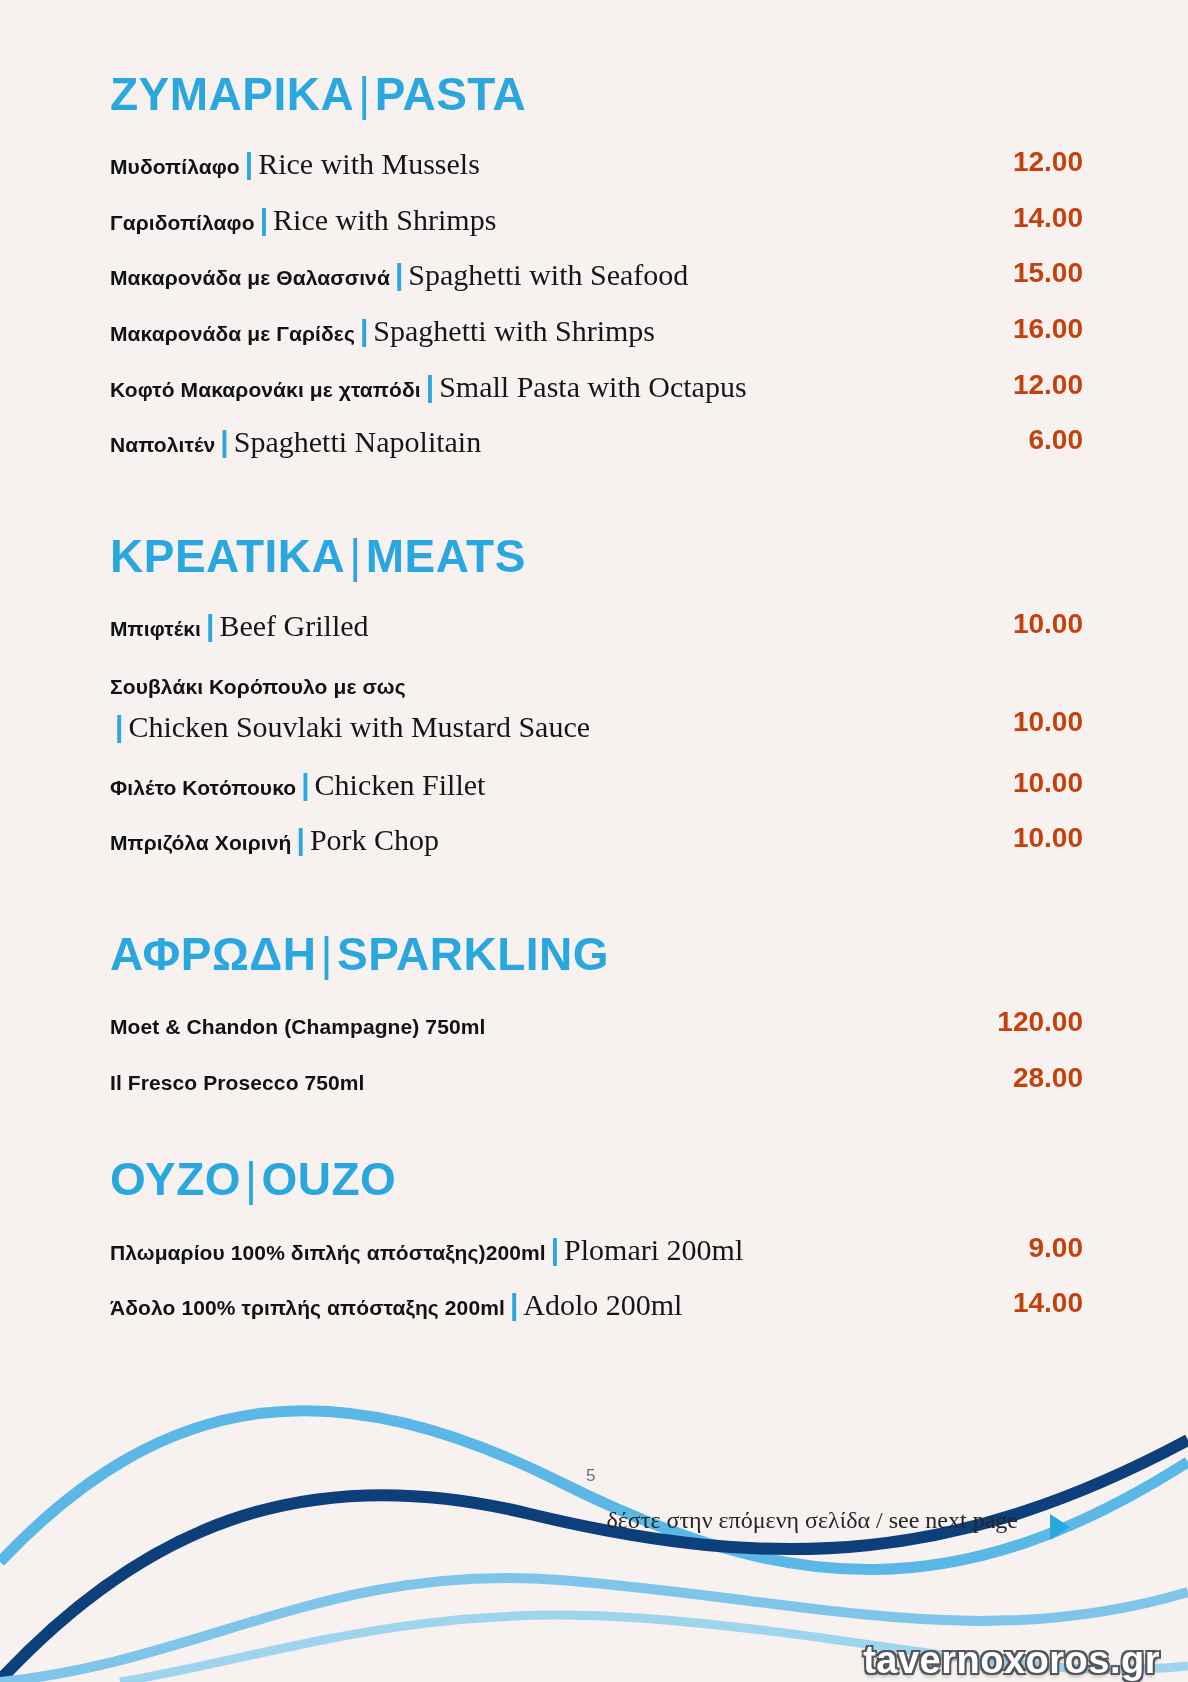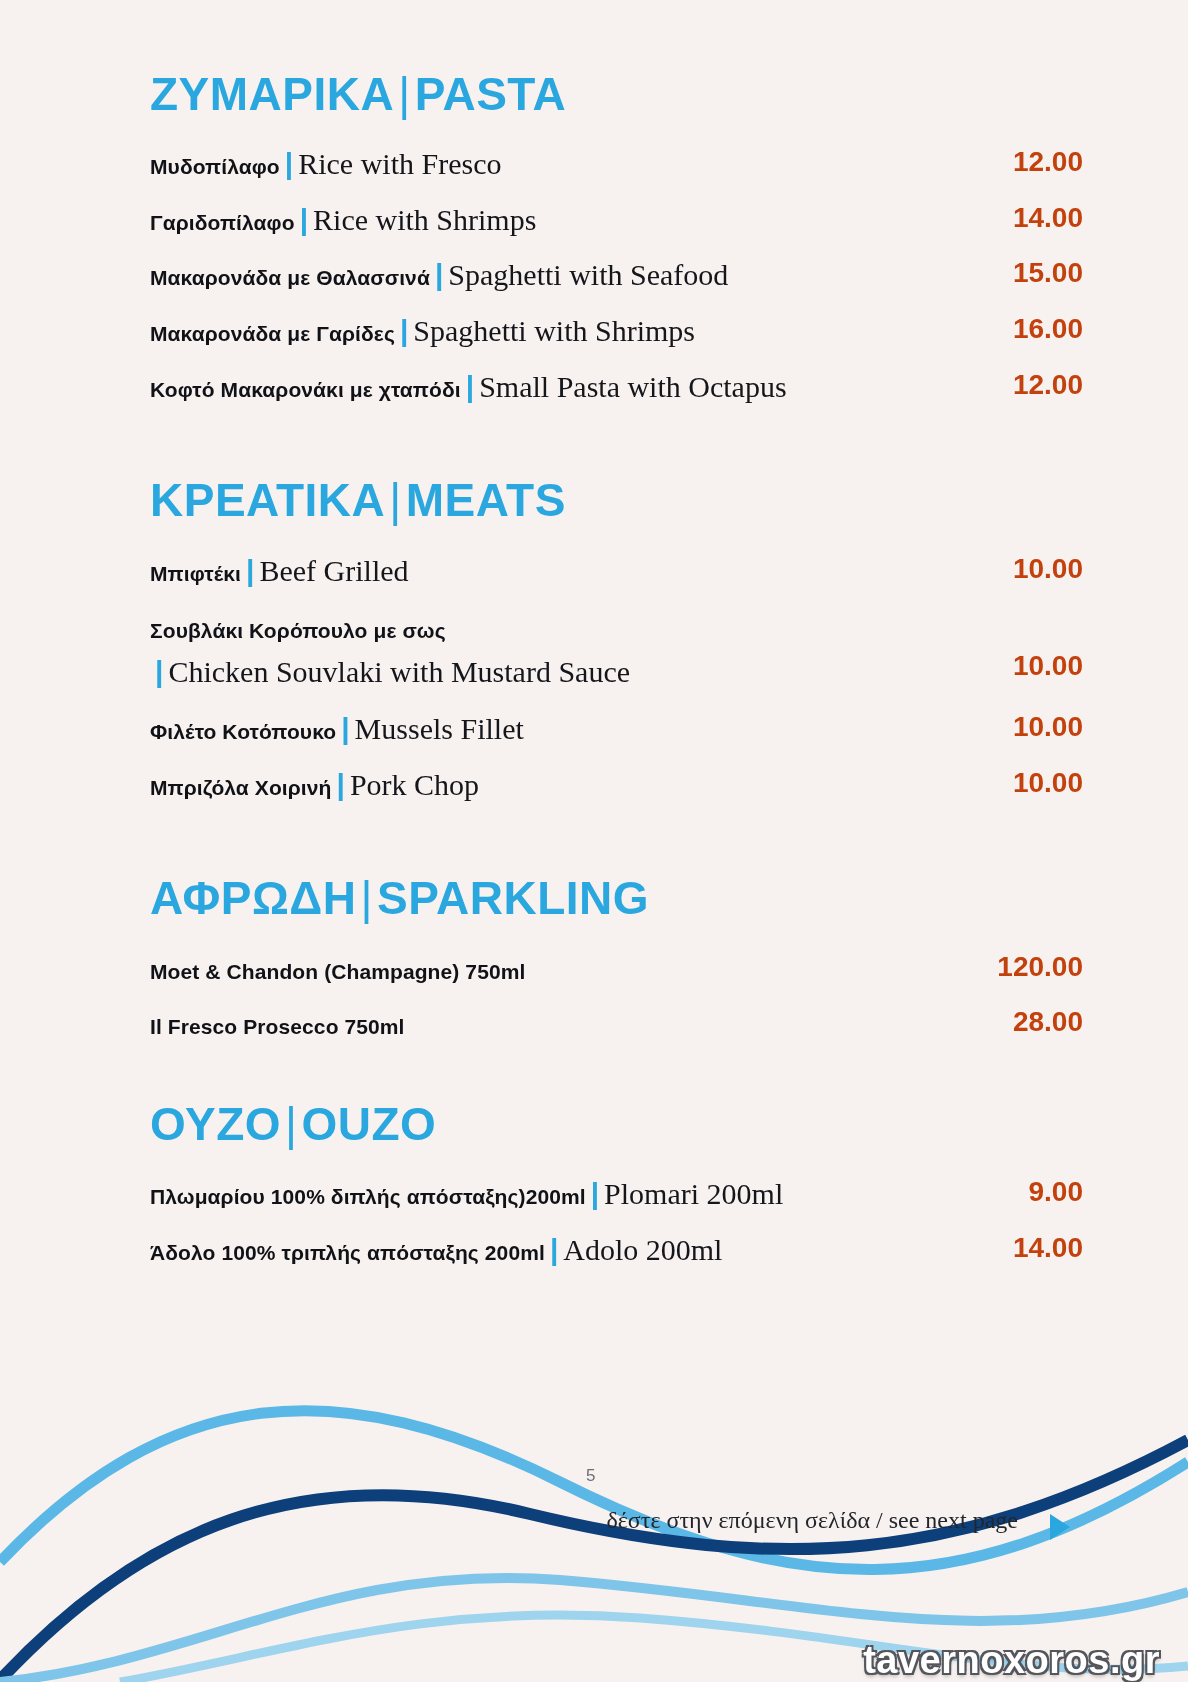--- a/index.html
+++ b/index.html
@@ -10,21 +10,20 @@
     background: #f7f2ef;
     font-family: "Liberation Serif", serif;
     position: relative;
     overflow: hidden;
   }
 
   .page {
     position: absolute;
     inset: 0;
     padding: 70px 105px 4px 110px;
-    margin-left: 40px;
   }
 
   .section { margin-bottom: 10px; }
 
   .section-title {
     font-family: "Liberation Sans", sans-serif;
     font-weight: 700;
     font-size: 46px;
     letter-spacing: 0.5px;
     color: #2ba7e0;
@@ -136,38 +135,42 @@
 <body>
 
 <div class="page">
 
   <div class="section">
     <h2 class="section-title">
       <span>ΖΥΜΑΡΙΚΑ</span><span class="sep">|</span><span>PASTA</span>
     </h2>
 
     <div class="item-row">
-      <div class="item-text"><span class="gr">Μυδοπίλαφο</span><span class="bar">|</span><span class="en">Rice with Fresco</span></div>
+      <div class="item-text"><span class="gr">Μυδοπίλαφο</span><span class="bar">|</span><span class="en">Rice with Mussels</span></div>
       <div class="price">12.00</div>
     </div>
     <div class="item-row">
       <div class="item-text"><span class="gr">Γαριδοπίλαφο</span><span class="bar">|</span><span class="en">Rice with Shrimps</span></div>
       <div class="price">14.00</div>
     </div>
     <div class="item-row">
       <div class="item-text"><span class="gr">Μακαρονάδα με Θαλασσινά</span><span class="bar">|</span><span class="en">Spaghetti with Seafood</span></div>
       <div class="price">15.00</div>
     </div>
     <div class="item-row">
       <div class="item-text"><span class="gr">Μακαρονάδα με Γαρίδες</span><span class="bar">|</span><span class="en">Spaghetti with Shrimps</span></div>
       <div class="price">16.00</div>
     </div>
     <div class="item-row">
       <div class="item-text"><span class="gr">Κοφτό Μακαρονάκι με χταπόδι</span><span class="bar">|</span><span class="en">Small Pasta with Octapus</span></div>
       <div class="price">12.00</div>
+    </div>
+    <div class="item-row">
+      <div class="item-text"><span class="gr">Ναπολιτέν</span><span class="bar">|</span><span class="en">Spaghetti Napolitain</span></div>
+      <div class="price">6.00</div>
     </div>
   </div>
 
   <div class="gap-lg"></div>
 
   <div class="section">
     <h2 class="section-title">
       <span>ΚΡΕΑΤΙΚΑ</span><span class="sep">|</span><span>MEATS</span>
     </h2>
 
@@ -178,21 +181,21 @@
 
     <div class="item-row two-line">
       <div class="item-text">
         <span class="gr">Σουβλάκι Κορόπουλο με σως</span><br>
         <span class="bar">|</span><span class="en">Chicken Souvlaki with Mustard Sauce</span>
       </div>
       <div class="price" style="padding-top:44px">10.00</div>
     </div>
 
     <div class="item-row">
-      <div class="item-text"><span class="gr">Φιλέτο Κοτόπουκο</span><span class="bar">|</span><span class="en">Mussels Fillet</span></div>
+      <div class="item-text"><span class="gr">Φιλέτο Κοτόπουκο</span><span class="bar">|</span><span class="en">Chicken Fillet</span></div>
       <div class="price">10.00</div>
     </div>
     <div class="item-row">
       <div class="item-text"><span class="gr">Μπριζόλα Χοιρινή</span><span class="bar">|</span><span class="en">Pork Chop</span></div>
       <div class="price">10.00</div>
     </div>
   </div>
 
   <div class="gap-lg"></div>
 

